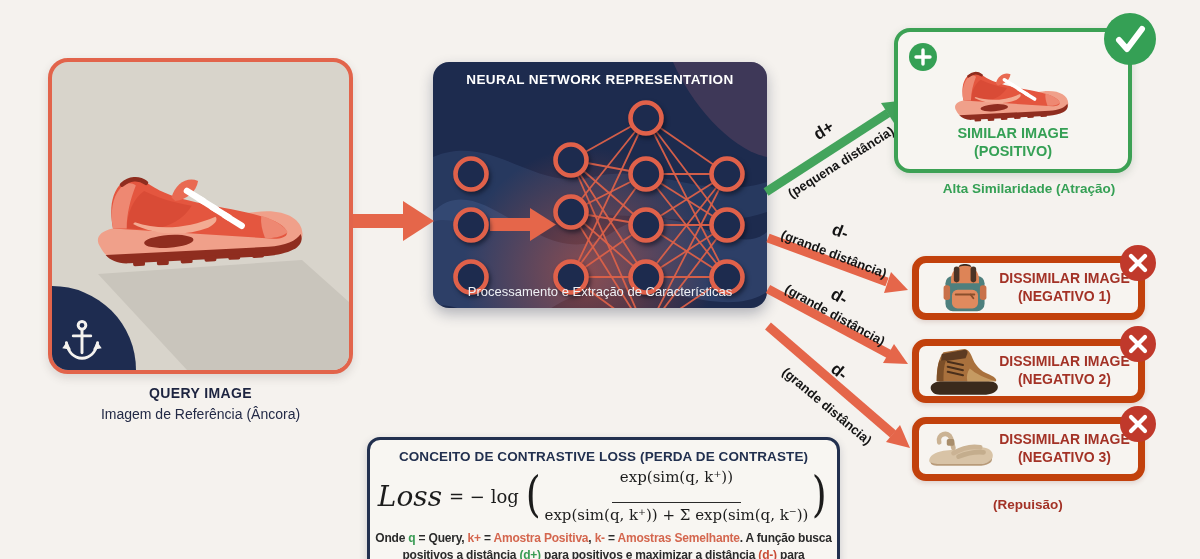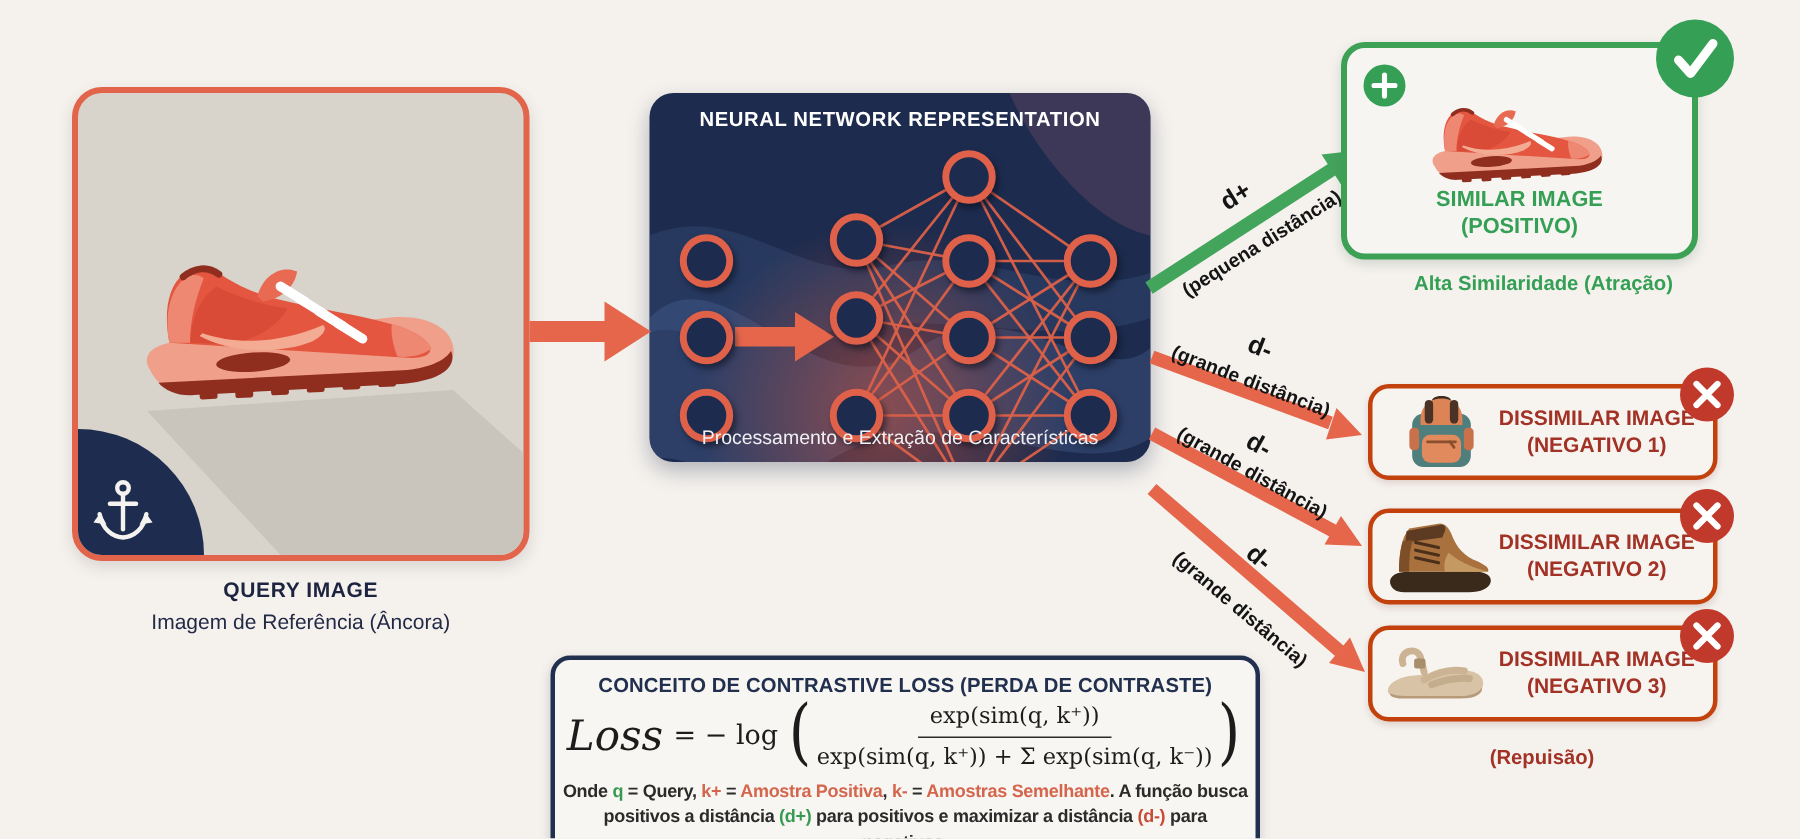--- a/index.html
+++ b/index.html
@@ -52,21 +52,21 @@
     font-weight:bold;font-size:14.5px;line-height:1.2;}
   .plus-badge{position:absolute;left:10px;top:10px;width:30px;height:30px;}
   .check-badge{left:1102px;top:11px;width:56px;height:56px;z-index:6;}
   .pos-caption{left:905px;top:181px;width:248px;text-align:center;color:#35a055;font-weight:600;font-size:13.5px;}
 
   
   .neg-heading{left:895px;top:214px;width:266px;text-align:center;color:#a33226;
     font-weight:bold;font-size:13.5px;line-height:1.3;letter-spacing:.2px;}
   .neg-card{
     left:912px;width:233px;height:64px;box-sizing:border-box;
-    border:3px solid #c2410c;border-radius:14px;background:#f7f4f0;
+    border:7px solid #c2410c;border-radius:14px;background:#f7f4f0;
     box-shadow:0 2px 5px rgba(120,60,50,.18);
   }
   .neg-icon{position:absolute;top:50%;transform:translateY(-50%);}
   .neg-text{position:absolute;left:78px;right:6px;top:50%;transform:translateY(-50%);
     text-align:center;color:#a33226;font-weight:bold;font-size:14px;line-height:1.28;}
   .x-badge{width:38px;height:38px;z-index:6;}
   .neg-caption{left:880px;top:496px;width:296px;text-align:center;color:#a33226;
     font-weight:600;font-size:13.5px;line-height:1.3;}
 
   
@@ -76,21 +76,21 @@
     box-shadow:0 3px 8px rgba(40,50,80,.2);
   }
   .formula-title{margin-top:9px;text-align:center;color:#22304f;font-weight:bold;font-size:13.5px;letter-spacing:.1px;}
   .formula-row{display:flex;justify-content:center;align-items:center;margin-top:4px;color:#1c1c1c;}
   .f-var{font-family:"DejaVu Serif",serif;font-style:italic;font-size:28px;}
   .f-op{font-family:"DejaVu Serif",serif;font-size:18px;margin:0 5px 0 7px;}
   .paren{font-family:"DejaVu Serif",serif;font-size:48px;font-weight:300;line-height:.85;
     transform:scaleX(.8);position:relative;top:-2px;}
   .frac{display:inline-flex;flex-direction:column;align-items:center;
     font-family:"DejaVu Serif",serif;font-size:15px;margin:0 2px;}
-  .frac .num{padding:0 8px 5px;border-bottom:1.4px solid #2a2a2a;}
+  .frac .num{padding:0 8px 16px;border-bottom:1.4px solid #2a2a2a;}
   .frac .den{padding-top:3px;}
   .formula-note{margin-top:6px;padding:0 5px;text-align:center;font-size:12px;font-weight:600;
     color:#2b2b2b;line-height:1.4;letter-spacing:-.2px;}
   .note-line{white-space:pre-wrap;}
   .seg-green{color:#379a52;}
   .seg-coral{color:#d4664e;}
   .seg-red{color:#c94b35;}
 </style>
 </head>
 <body>

